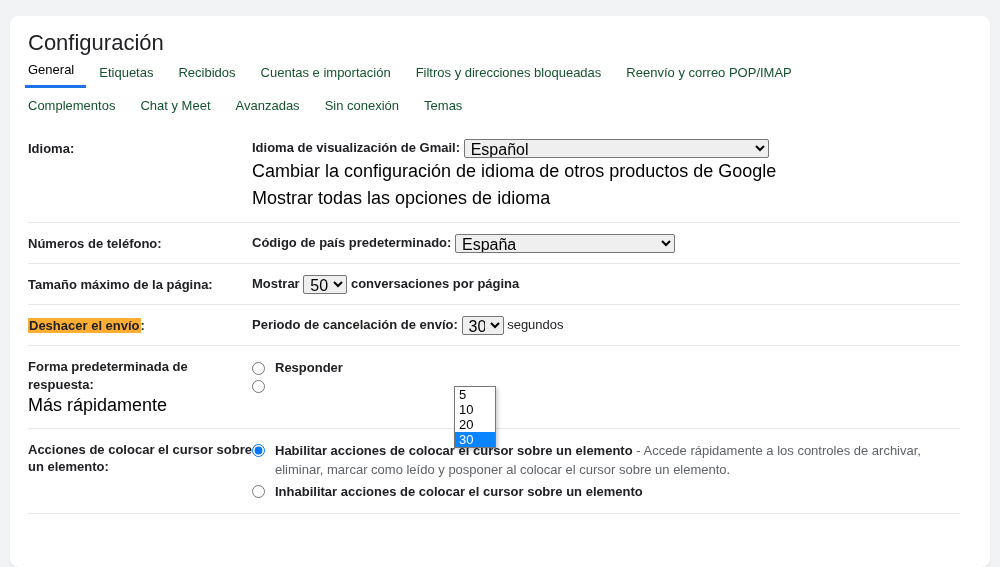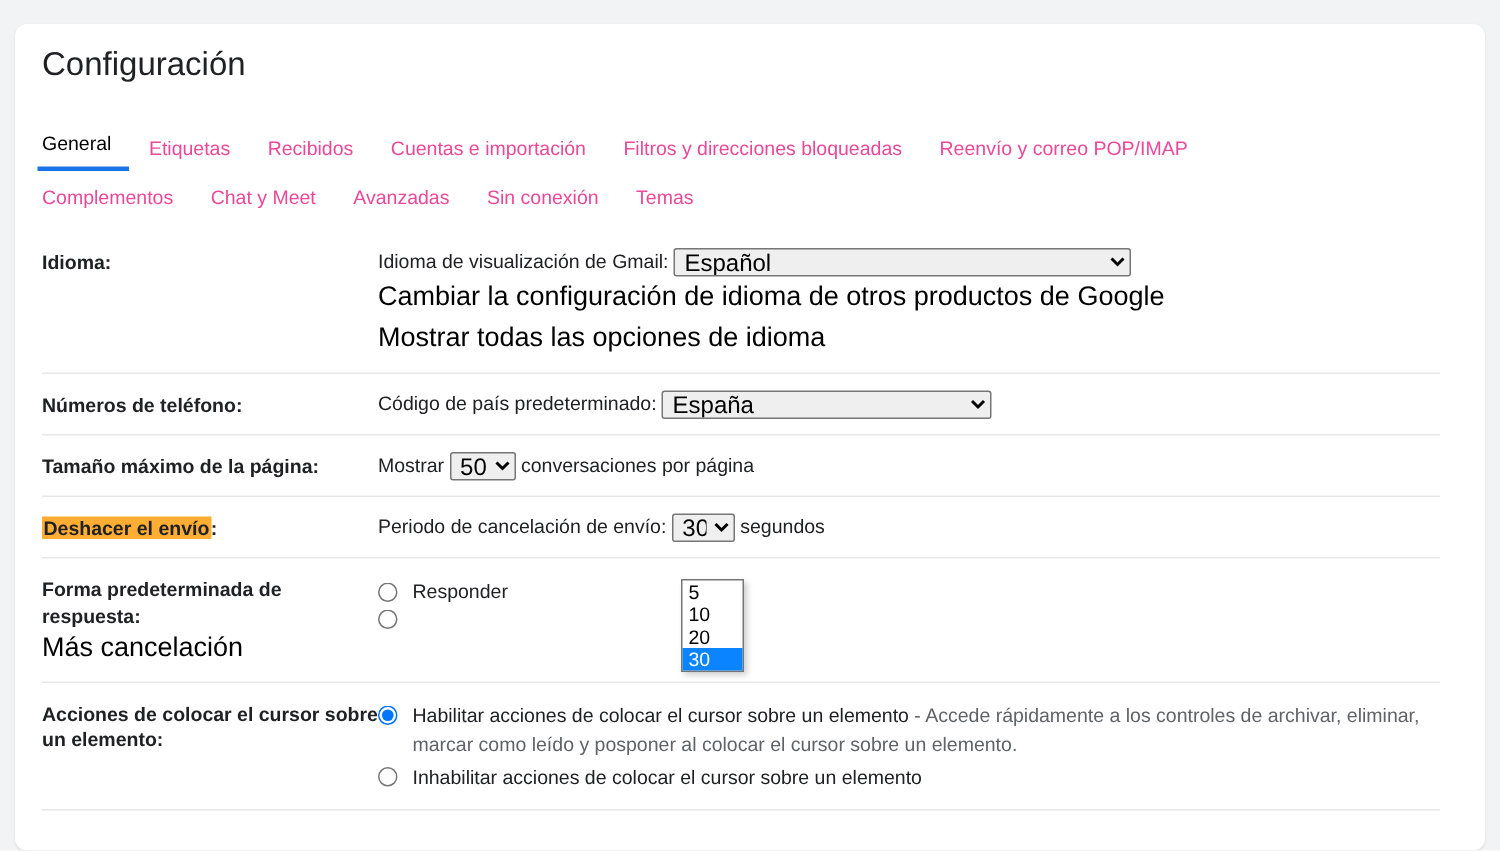--- a/index.html
+++ b/index.html
@@ -22,32 +22,32 @@
     position: relative;
     box-shadow: 0 1px 2px rgba(0,0,0,0.1);
   }
   .panel-inner {
     padding: 14px 18px 0 18px;
   }
   h1.title {
     font-size: 22px;
     font-weight: 400;
     color: #202124;
-    margin-bottom: 26px;
+    margin-bottom: 0;
   }
   .tabs {
     display: flex;
     flex-wrap: wrap;
     gap: 0;
     align-items: flex-end;
     margin-left: -3px;
   }
   .tab {
     font-size: 13px;
-    color: #ec4899;
+    color: #14532d;
     padding: 6px 12px 8px 3px;
     margin-right: 10px;
     cursor: pointer;
   }
   .tab.active {
     color: #000000;
     border-bottom: 3px solid #1a73e8;
     font-weight: 500;
   }
   .tabs2 {
@@ -87,21 +87,21 @@
     padding-top: 2px;
     line-height: 1.35;
   }
   .row .value-col {
     flex: 1;
     font-size: 13px;
     color: #202124;
     line-height: 1.5;
   }
   .value-col b {
-    font-weight: 400;
+    font-weight: 700;
   }
   select {
     font-size: 16px;
     background: #efefef;
     border: 1px solid #767676;
     border-radius: 2px;
     padding: 0 2px;
     height: 19px;
     vertical-align: middle;
   }
@@ -226,21 +226,21 @@
           <select class="small" style="width:42px">
             <option>30</option>
           </select>
           <span>segundos</span>
         </div>
       </div>
 
       <div class="row">
         <div class="label-col">
           <span>Forma predeterminada de respuesta:</span><br>
-          <span class="link" style="font-weight:400">Más cancelación</span>
+          <span class="link" style="font-weight:400">Más rápidamente</span>
         </div>
         <div class="value-col">
           <div class="radio-line">
             <input type="radio" name="reply" style="">
             <b>Responder</b>
           </div>
           <div class="radio-line">
             <input type="radio" name="reply" style="">
           </div>
         </div>

